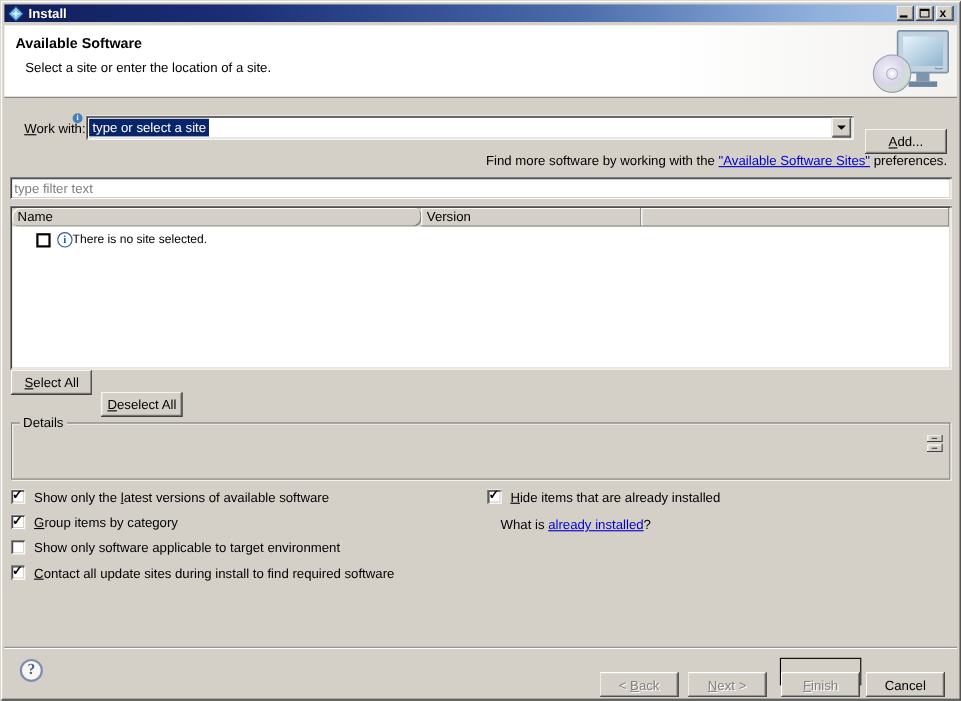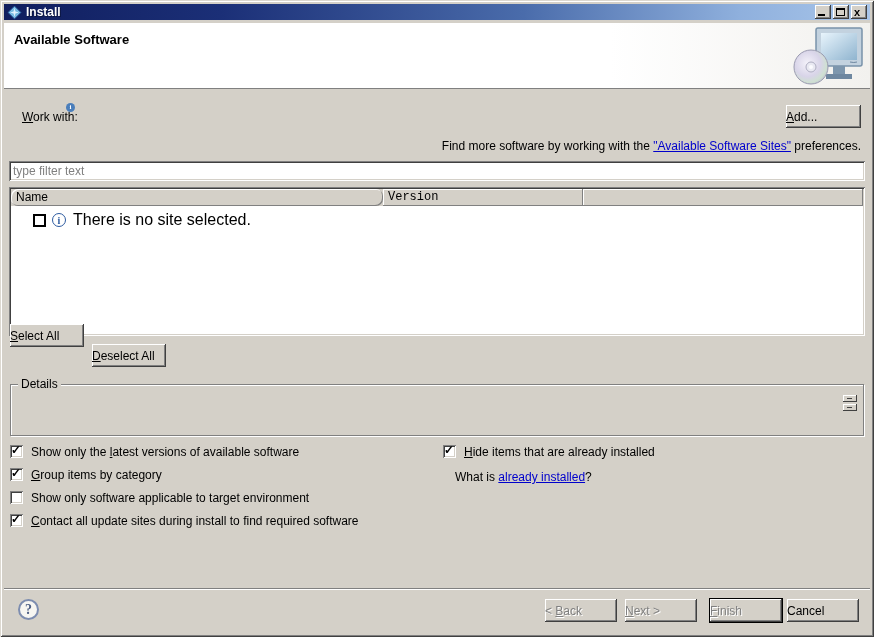--- a/index.html
+++ b/index.html
@@ -40,21 +40,21 @@
   .raised {
     background:#d4d0c8;
     box-shadow: inset -1px -1px 0 #404040, inset 1px 1px 0 #fff,
                 inset -2px -2px 0 #808080, inset 2px 2px 0 #d4d0c8;
   }
   .sunken {
     background:#fff;
     box-shadow: inset 1px 1px 0 #808080, inset -1px -1px 0 #fff,
                 inset 2px 2px 0 #404040, inset -2px -2px 0 #d4d0c8;
   }
-  .btn { display:flex; align-items:center; justify-content:flex-start; font-size:12px; cursor:default; }
+  .btn { display:flex; align-items:center; justify-content:center; font-size:12px; cursor:default;margin-top:12px; }
   .btn.disabled { color:#808080; text-shadow:1px 1px 0 #fff; }
   .mn { text-decoration:underline; }
   
   .lbl-workwith { position:absolute; left:22px; top:110px; }
   .info-badge { position:absolute; left:66px; top:103px; width:9px; height:9px; border-radius:50%;
     background:#4a7ebb; color:#fff; font-size:7px; line-height:9px; text-align:center;
     font-weight:bold; font-family:"Liberation Serif",serif; }
   .combo { position:absolute; left:78px; top:105px; width:698px; height:22px; }
   .combo-sel { position:absolute; left:3px; top:3px; height:16px; background:#0a246a; color:#fff;
     padding:1px 3px 0 3px; font-size:12px; white-space:nowrap; }
@@ -68,27 +68,27 @@
   a.lnk { color:#0000cc; text-decoration:underline; cursor:pointer; }
   
   .filter { position:absolute; left:9px; top:161px; width:856px; height:20px; border:none;
     outline:none; padding:2px 4px; font-size:12px; font-family:"Liberation Sans",sans-serif; }
   .filter::placeholder { color:#808080; opacity:1; }
   
   .table { position:absolute; left:9px; top:187px; width:856px; height:149px; }
   .thead { position:absolute; left:2px; top:2px; right:2px; height:17px; display:flex; background:#d4d0c8; }
   .th { box-shadow: inset -1px -1px 0 #808080, inset 1px 1px 0 #fff, inset -2px 0 0 #d4d0c8;
     padding:1px 5px 0 5px; font-size:12px; overflow:hidden; white-space:nowrap; }
-  .th-name { width:372px;border-radius:7px; } .th-version { width:200px;font-family:Liberation Mono, monospace; } .th-rest { flex:1; }
+  .th-name { width:372px;border-radius:7px; } .th-version { width:200px; } .th-rest { flex:1; }
   .trow { position:absolute; left:2px; top:24px; display:flex; align-items:center; padding-left:22px; }
   .tree-check { width:13px; height:13px; background:#fff; border:2px solid #000; }
   .info-circle { width:14px; height:14px; border-radius:50%; border:1px solid #2c5aa0; background:#fff;
     color:#2c5aa0; font-size:10px; line-height:13px; text-align:center; font-weight:bold;
     font-family:"Liberation Serif",serif; margin-left:6px; }
-  .trow-text { margin-left:7px; font-size:16px; }
+  .trow-text { font-size:11px; }
   
   .selall-btn { position:absolute; left:10px; top:324px; width:74px; height:23px; }
   .deselall-btn { position:absolute; left:92px; top:344px; width:74px; height:23px; }
   
   .group { position:absolute; left:10px; top:384px; width:854px; height:52px;
     border:1px solid #808080; box-shadow:1px 1px 0 #fff, inset 1px 1px 0 #fff; }
   .group-label { position:absolute; left:7px; top:-8px; background:#d4d0c8; padding:0 3px; font-size:12px; }
   .group-content { position:absolute; left:6px; top:6px; right:24px; bottom:4px; font-size:12px; overflow:hidden; }
   .details-handle { position:absolute; right:6px; top:10px; width:14px; display:flex;
     flex-direction:column; gap:2px; }
@@ -137,20 +137,21 @@
           <span class="glyph-max"></span>
         </div>
       <div class="win-btn">
           <span class="glyph-close">x</span>
         </div>
     </div>
   </div>
 
   <div class="banner">
     <div class="banner-title">Available Software</div>
+    <div class="banner-sub">Select a site or enter the location of a site.</div>
     <svg class="banner-art" width="74" height="62" viewBox="0 0 74 62">
       <rect x="26" y="4" width="46" height="38" rx="2" fill="#c3d2df" stroke="#7a93aa" stroke-width="1.5"></rect>
       <rect x="31" y="9" width="36" height="27" fill="#9cc0d8"></rect>
       <rect x="31" y="9" width="36" height="27" fill="url(#scr)"></rect>
       <rect x="43" y="42" width="12" height="8" fill="#7d96ad"></rect>
       <rect x="36" y="50" width="26" height="5" fill="#6e87a0"></rect>
       <path d="M60 38 q4 1 7 0" stroke="#6e87a0" stroke-width="1" fill="none"></path>
       <defs>
         <linearGradient id="scr" x1="0" y1="0" x2="1" y2="1">
           <stop offset="0" stop-color="#e8f4fc"></stop>
@@ -164,20 +165,26 @@
         </radialGradient>
       </defs>
       <circle cx="21" cy="43" r="17" fill="url(#cd)" stroke="#9a9ab0" stroke-width="1"></circle>
       <circle cx="21" cy="43" r="5" fill="#e9e9f2" stroke="#aeaec2" stroke-width="1"></circle>
       <circle cx="21" cy="43" r="2" fill="#fbfbfe"></circle>
     </svg>
   </div>
 
   <label class="lbl-workwith"><span></span><span class="mn">W</span><span>ork with:</span></label>
   <span class="info-badge">i</span>
+  <div class="combo sunken">
+    <span class="combo-sel">type or select a site</span>
+    <div class="combo-arrow raised">
+      <span class="arrow-down"></span>
+    </div>
+  </div>
   <button class="add-btn btn raised" style="border:none;">
       <span><span></span><span class="mn">A</span><span>dd...</span></span>
     </button>
 
   <div class="find-more">
     <span>Find more software by working with the </span><a class="lnk">"Available Software Sites"</a><span> preferences.</span>
   </div>
 
   <input class="filter sunken" type="text" placeholder="type filter text" style="">
 

